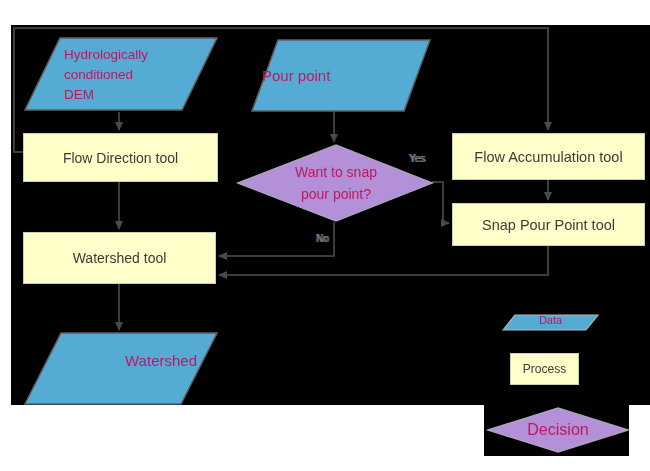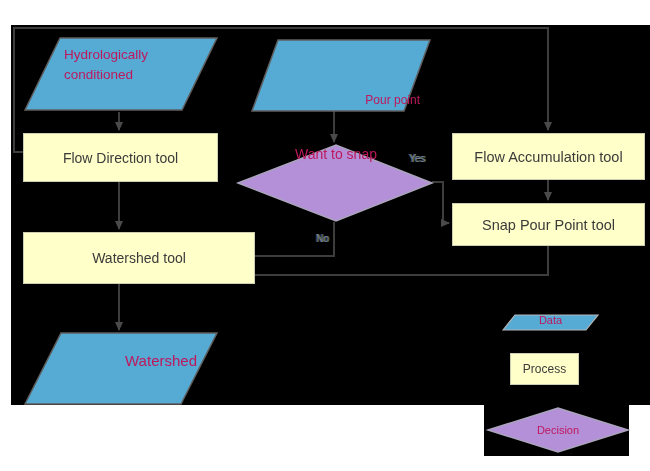--- a/index.html
+++ b/index.html
@@ -18,35 +18,35 @@
   svg.layer{position:absolute;left:0;top:0;}
   .edge{fill:none;stroke-width:2px;}
   .node-box{
     position:absolute;display:flex;align-items:center;justify-content:center;
     background:#FFFFC9;border:1px solid #cdcdb0;box-sizing:border-box;
     color:#3b3b3b;font-size:14px;text-align:left;
   }
   .flow-direction-box{left:23px;top:133px;width:195px;height:49px;}
   .flow-accumulation-box{left:452px;top:133px;width:193px;height:47px;font-size:14.5px;}
   .snap-pour-point-box{left:452px;top:203px;width:193px;height:43px;font-size:14.5px;}
-  .watershed-tool-box{left:23px;top:232px;width:232px;height:52px;}
+  .watershed-tool-box{left:23px;top:232px;width:193px;height:52px;}
   .process-legend-box{left:510px;top:353px;width:69px;height:32px;font-size:12px;}
   .shape-label{
     position:absolute;color:#be185d;pointer-events:none;
   }
   .dem-label{left:64px;top:45px;font-size:13.5px;line-height:20px;}
   .pour-point-label{left:262px;top:40px;width:158px;height:71px;
-    display:flex;align-items:center;justify-content:flex-end;font-size:12px;margin-top:24px;}
-  .decision-label{left:240px;top:144px;width:192px;text-align:center;
+    display:flex;align-items:center;justify-content:flex-start;font-size:15px;}
+  .decision-label{left:240px;top:162px;width:192px;text-align:center;
     font-size:14px;line-height:21.5px;}
   .watershed-label{left:45px;top:333px;width:152px;height:54px;
     display:flex;align-items:center;justify-content:flex-end;font-size:15px;}
   .data-legend-label{left:503px;top:314px;width:95px;text-align:center;font-size:11px;}
   .decision-legend-label{left:488px;top:408px;width:140px;height:44px;
-    display:flex;align-items:center;justify-content:center;font-size:11px;}
+    display:flex;align-items:center;justify-content:center;font-size:16px;}
   .edge-label{
     position:absolute;font-size:10px;color:#6b7b9b;
     text-shadow:1px 0 0 rgba(205,185,70,0.6),-1px 0 0 rgba(70,130,220,0.55);
   }
   .yes-label{left:409px;top:153px;}
   .no-label{left:316px;top:209px;margin-top:24px;}
 </style>
 </head>
 <body>
 
@@ -93,26 +93,28 @@
   <div class="node-box watershed-tool-box">
     <span>Watershed tool</span>
   </div>
   <div class="node-box process-legend-box">
     <span>Process</span>
   </div>
 
   <div class="shape-label dem-label">
     <div>Hydrologically</div>
     <div>conditioned</div>
+    <div>DEM</div>
   </div>
   <div class="shape-label pour-point-label">
     <span>Pour point</span>
   </div>
   <div class="shape-label decision-label">
     <div>Want to snap</div>
+    <div>pour point?</div>
   </div>
   <div class="shape-label watershed-label">
     <span>Watershed</span>
   </div>
   <div class="shape-label data-legend-label">
     <span>Data</span>
   </div>
   <div class="shape-label decision-legend-label">
     <span>Decision</span>
   </div>

